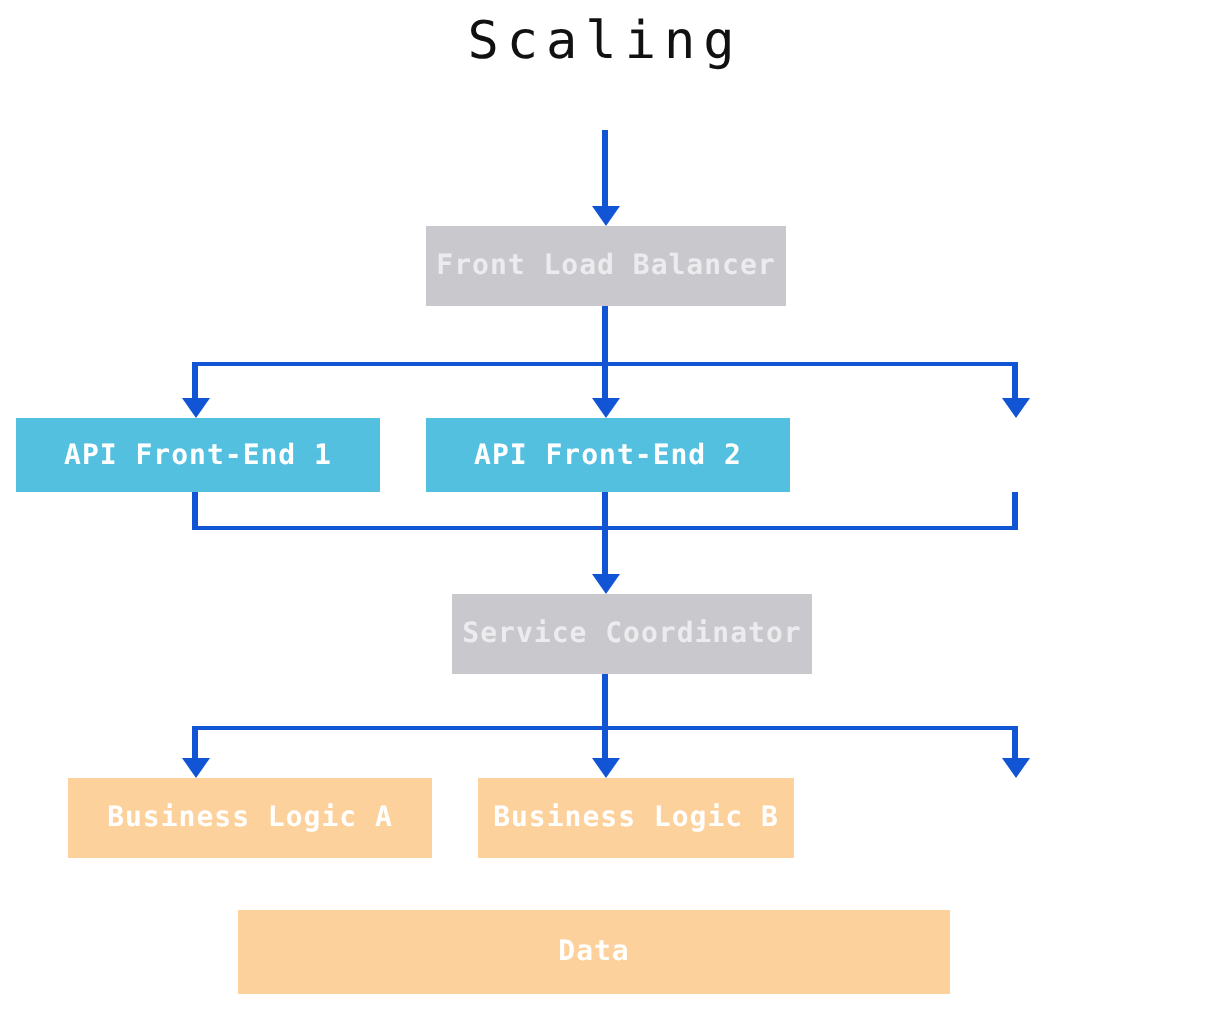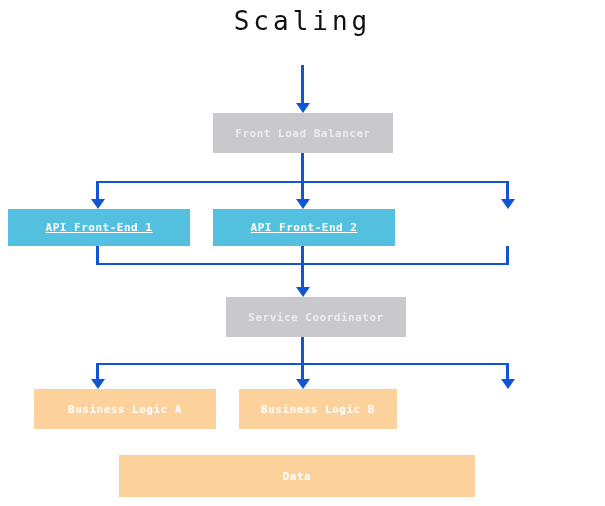--- a/index.html
+++ b/index.html
@@ -16,25 +16,25 @@
   .canvas{
     position:relative;width:605px;height:506px;background:var(--canvas-bg);
     font-family:"DejaVu Sans Mono","Liberation Mono",monospace;overflow:hidden;
   }
   .title{
     position:absolute;top:6px;left:0;width:100%;text-align:center;
     font-size:26px;font-weight:normal;letter-spacing:4px;color:var(--title-text);
   }
   .node{
     position:absolute;display:flex;align-items:center;justify-content:center;
-    font-size:11px;font-weight:bold;color:var(--box-text);
+    font-size:14px;font-weight:bold;color:var(--box-text);
     white-space:nowrap;letter-spacing:0.5px;
   }
   .node.gray{background:var(--gray-box);color:var(--gray-box-text);}
-  .node.cyan{background:var(--cyan-box);text-decoration:underline;}
+  .node.cyan{background:var(--cyan-box);}
   .node.orange{background:var(--orange-box);margin-left:26px;}
   .vline{position:absolute;width:3px;background:var(--arrow);}
   .hline{position:absolute;height:2px;background:var(--arrow);}
   .ahead{
     position:absolute;width:0;height:0;
     border-left:7px solid transparent;border-right:7px solid transparent;
     border-top:10px solid var(--arrow);
   }
 </style>
 </head>

